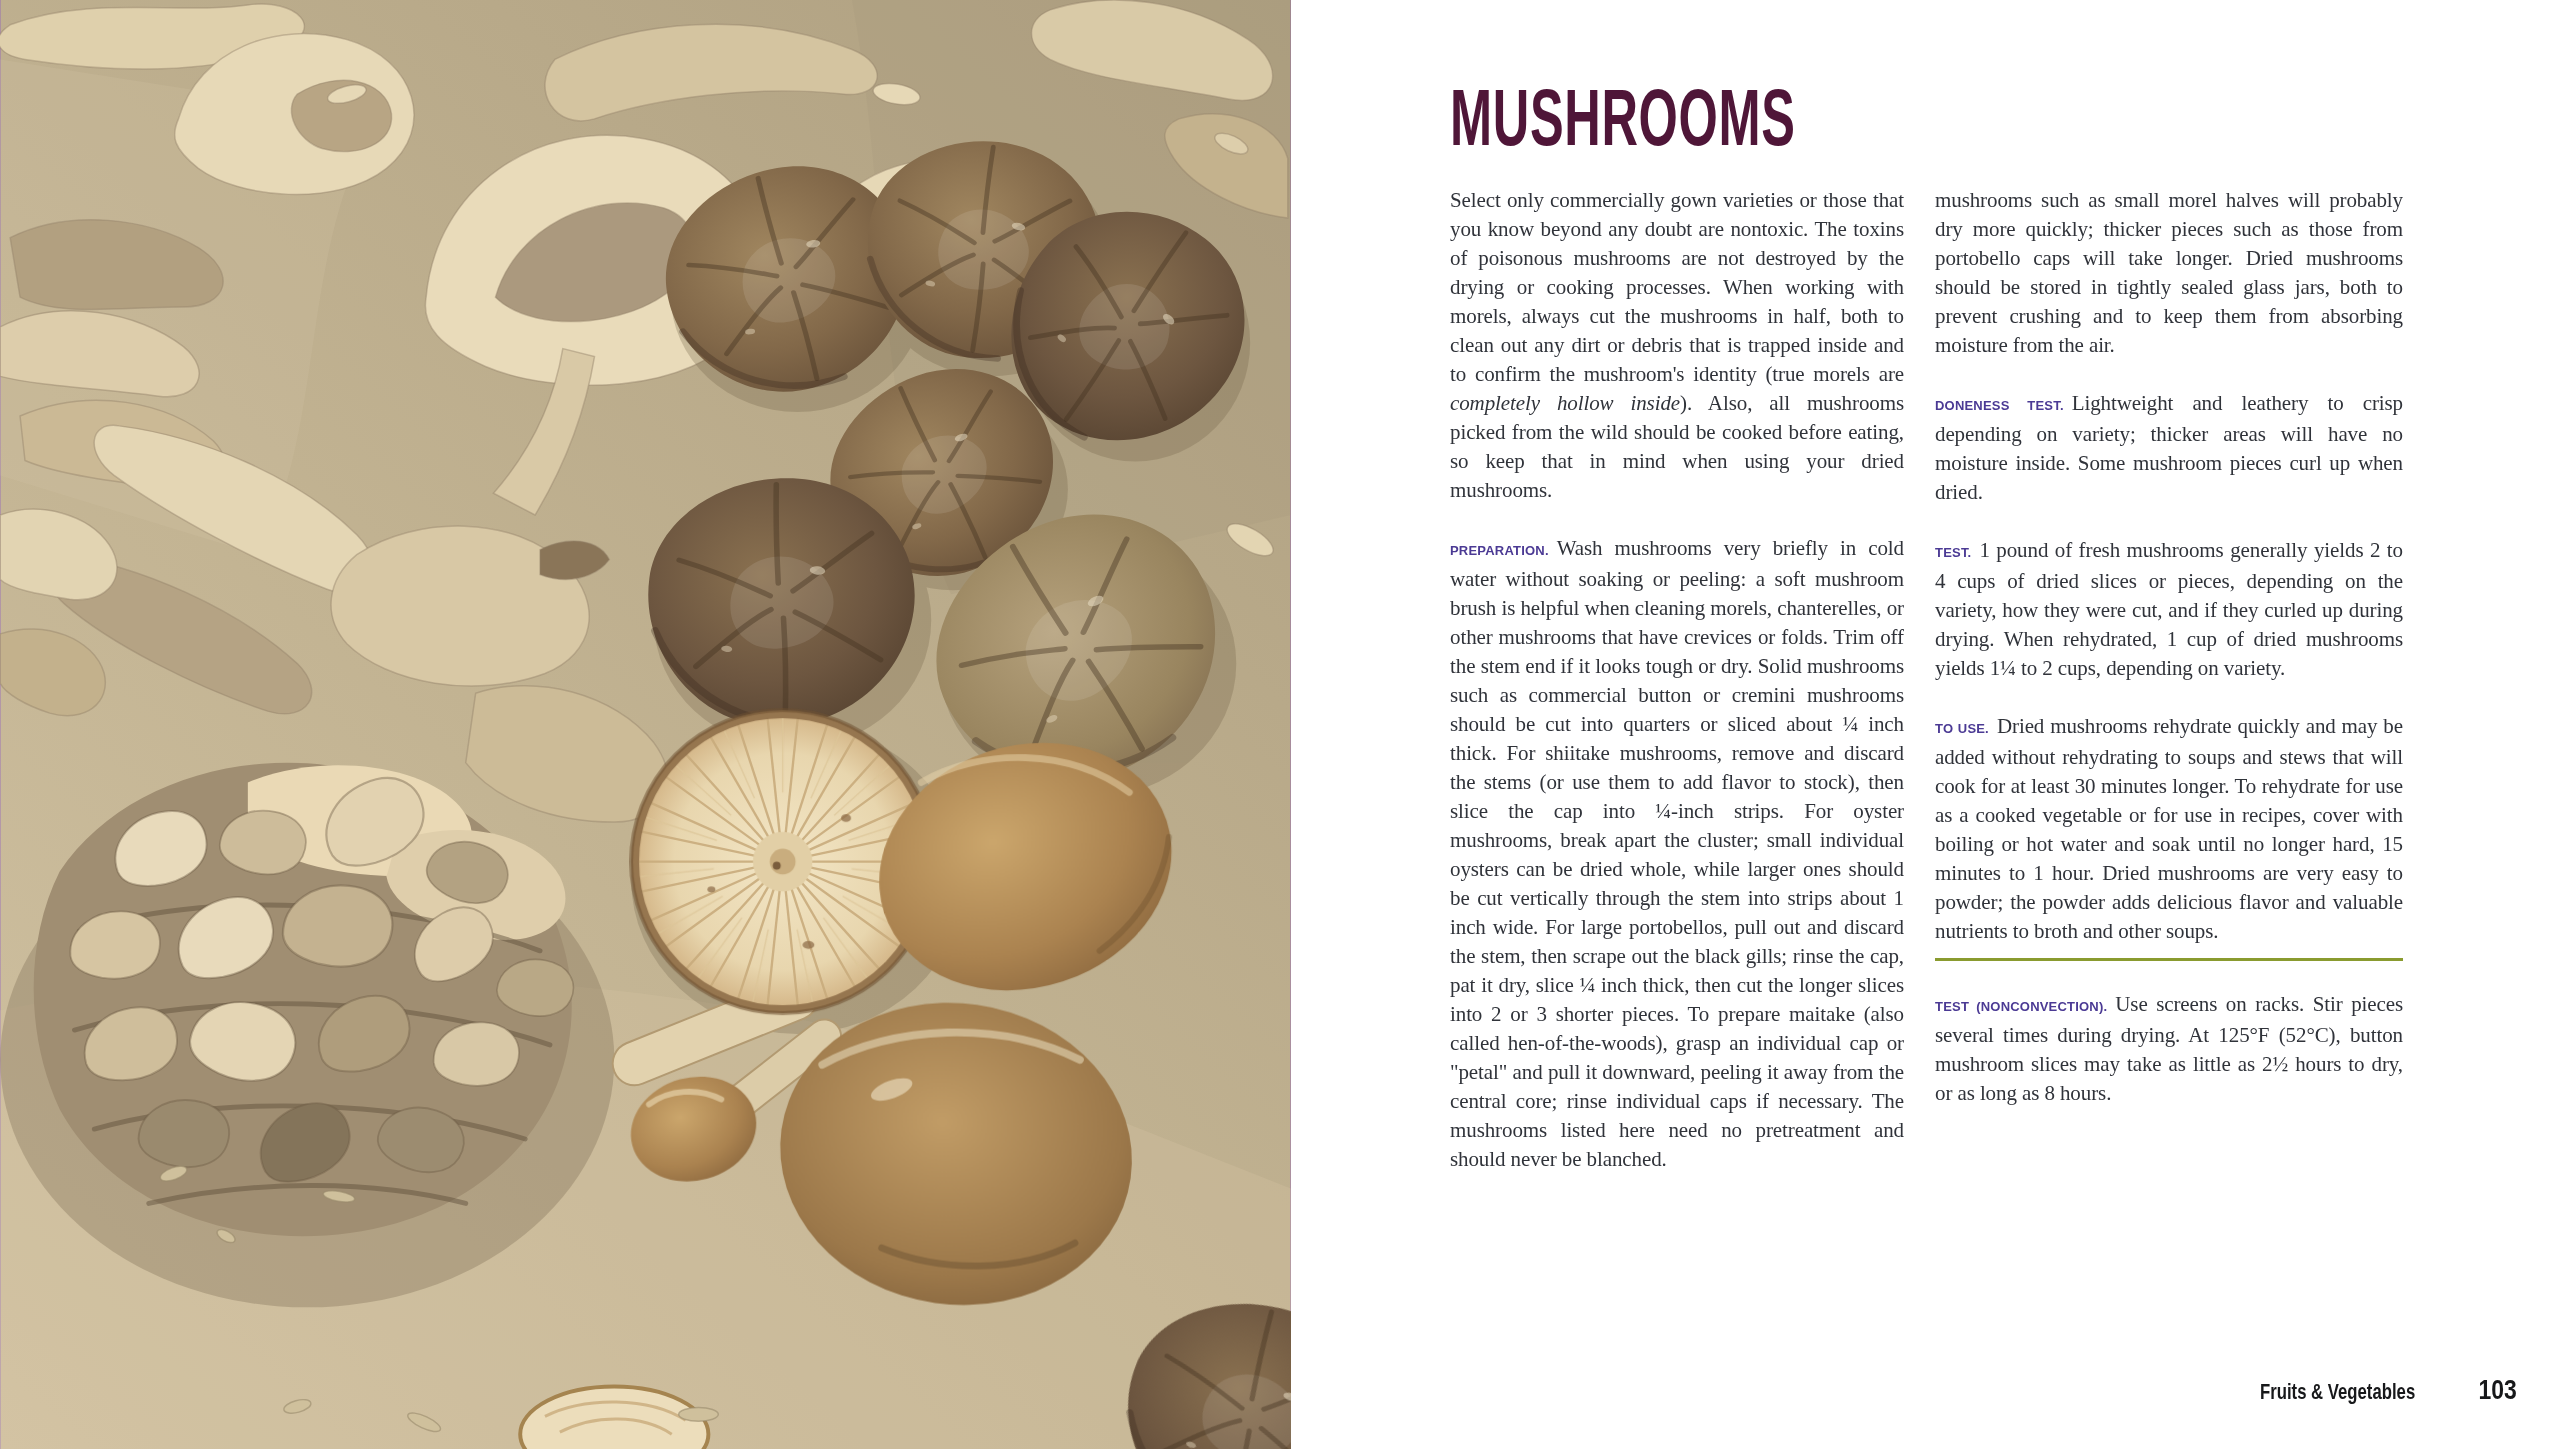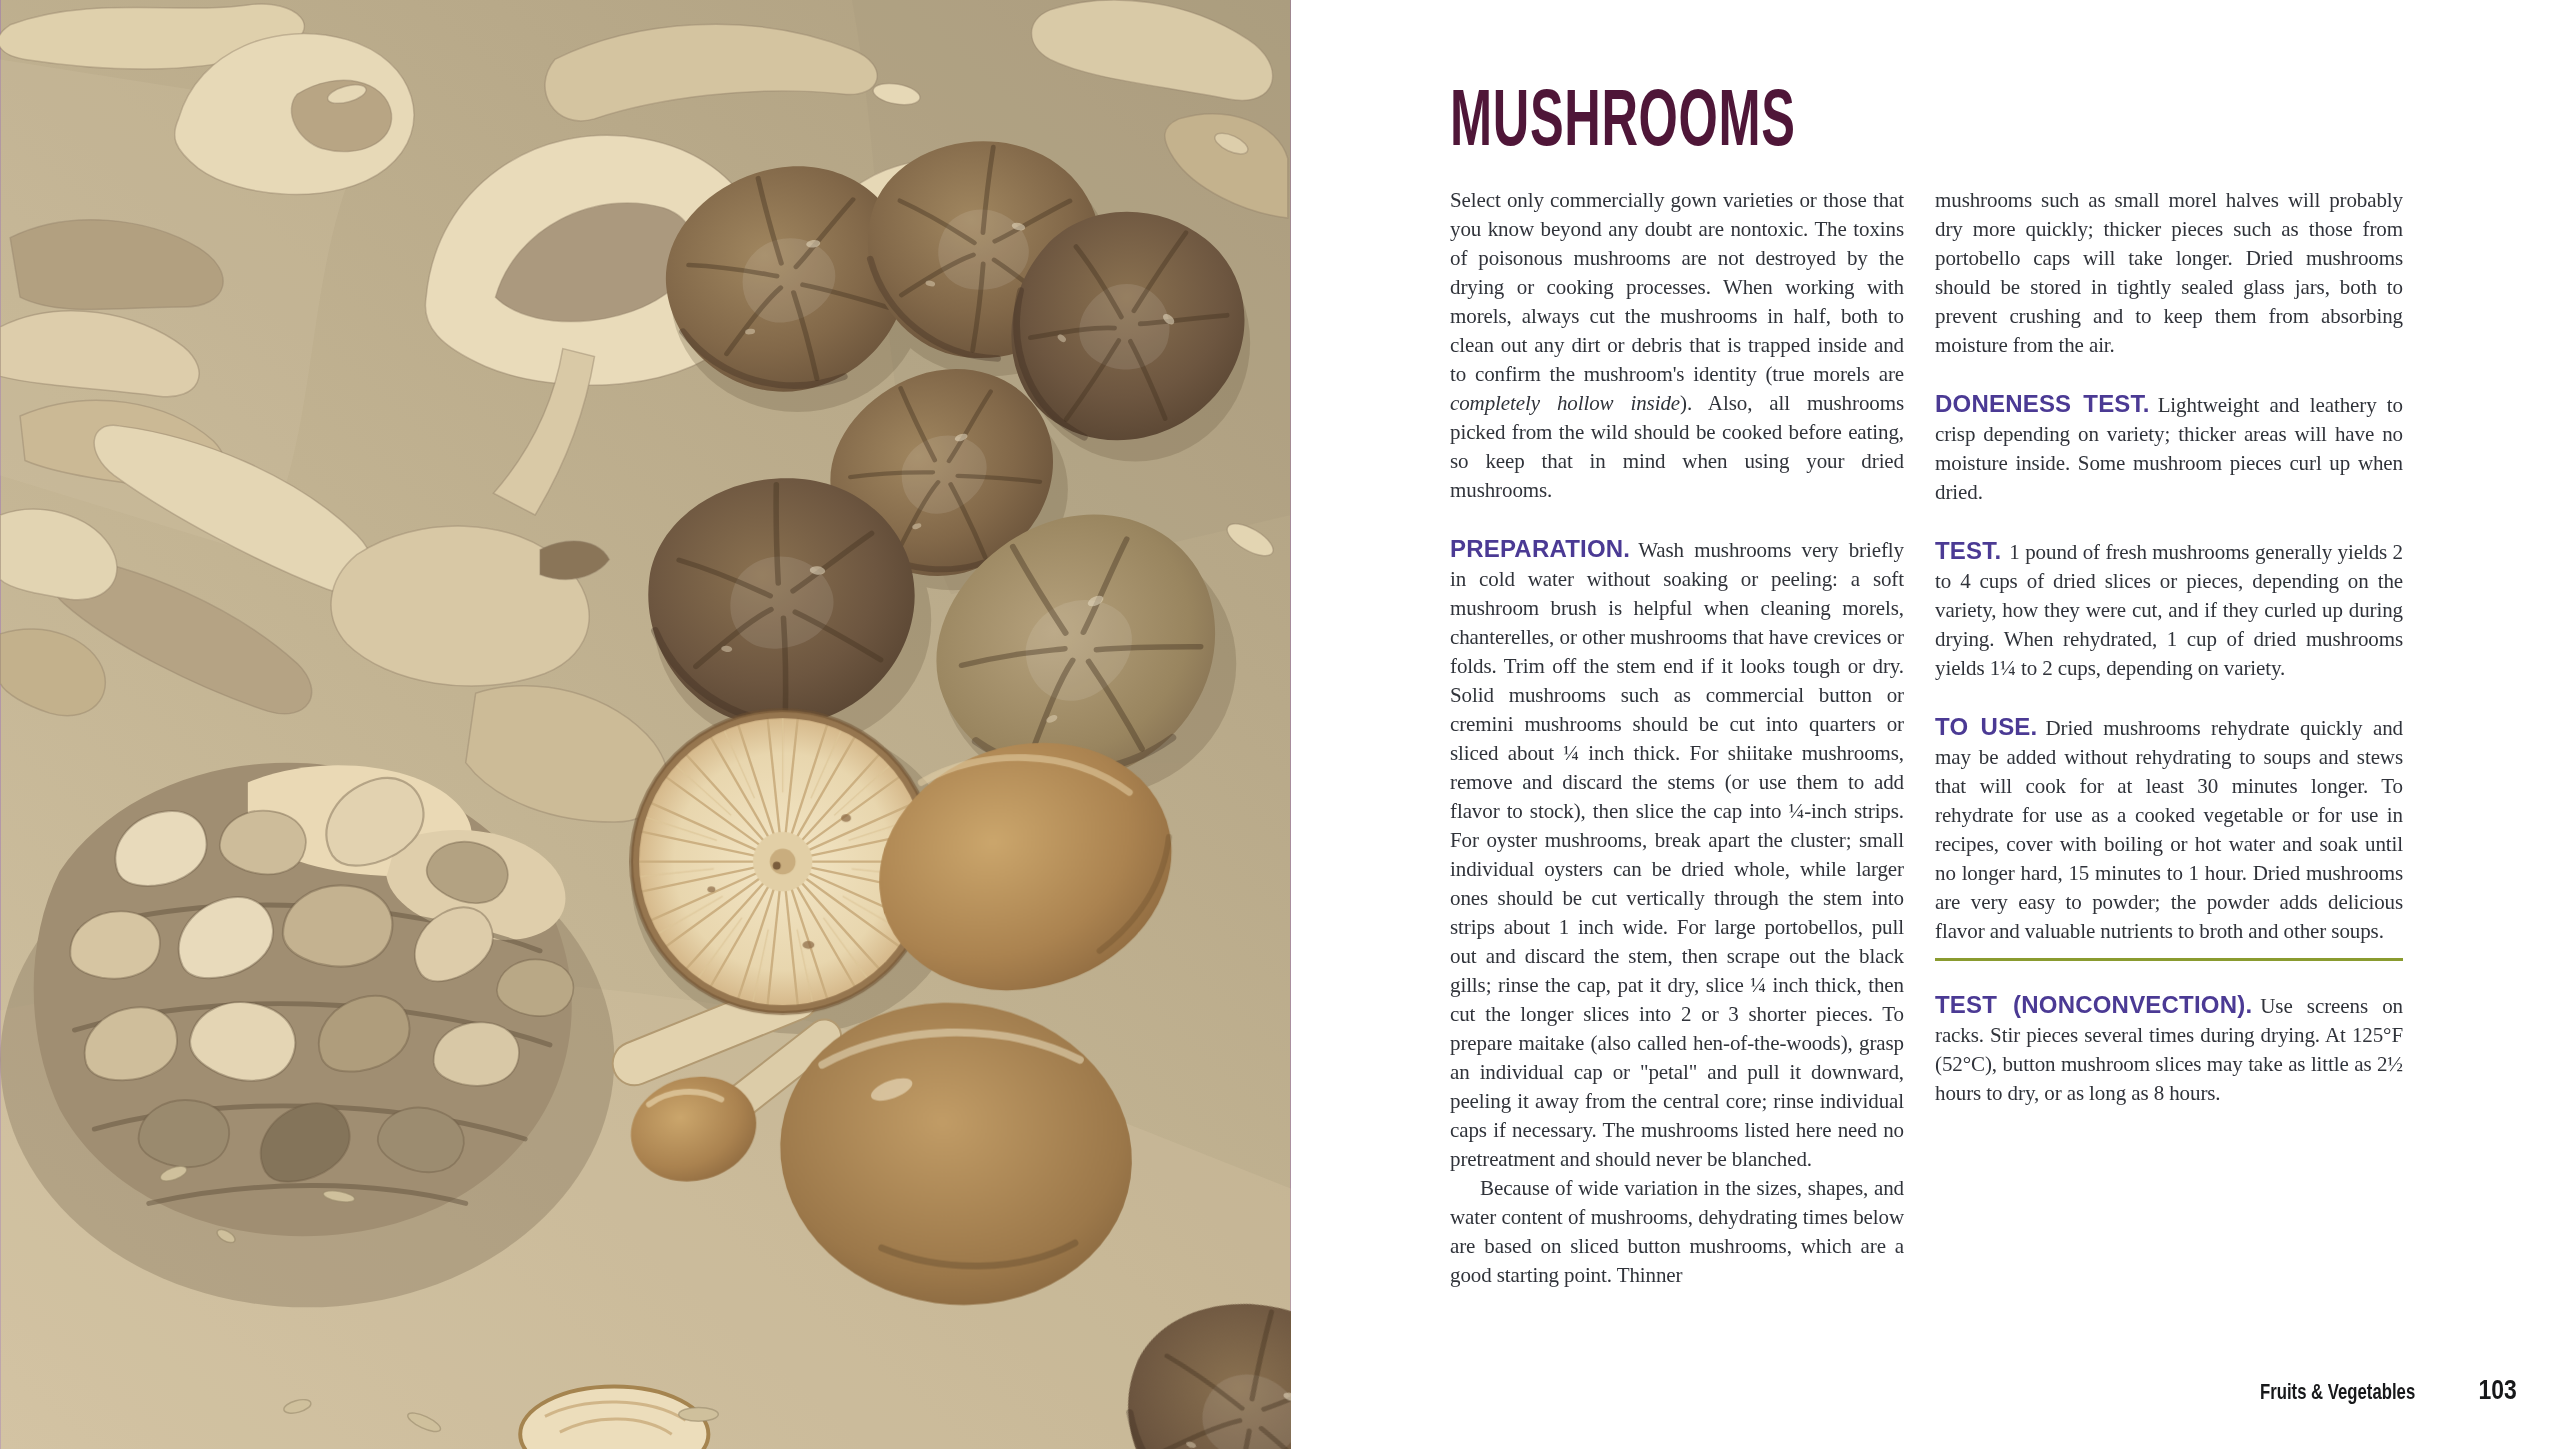--- a/index.html
+++ b/index.html
@@ -19,21 +19,21 @@
     font-size:21px;line-height:29px;color:#30333a;
     text-align:justify;letter-spacing:-0.1px;
   }
   .col-left{left:159px;width:454px;}
   .col-right{left:644px;width:468px;}
   .para{margin:0;}
   .gap{margin-top:29px;}
   .indent{text-indent:30px;}
   .label{
     font-family:"Liberation Sans","DejaVu Sans",sans-serif;font-weight:bold;
-    font-size:24px;color:#4b3a94;letter-spacing:0.2px;margin-right:8px;
+    font-size:13px;color:#4b3a94;letter-spacing:0.2px;margin-right:8px;
   }
   .dm-heading{
     margin:18px 0 0;font-family:"Liberation Sans","DejaVu Sans",sans-serif;
     font-weight:bold;font-size:32px;line-height:34px;color:#0d0d10;letter-spacing:-0.5px;
     text-align:left;
   }
   .dm-rule{height:3px;background:#8a9b2f;margin-top:12px;}
   .dm-first{margin-top:32px;}
   .footer-title{
     position:absolute;top:1379px;right:161px;
@@ -290,21 +290,20 @@
       </g>
     </svg>
   </figure>
 
   <main class="page">
     <h1 class="title">MUSHROOMS</h1>
 
     <div class="col col-left">
       <p class="para"><span>Select only commercially gown varieties or those that you know beyond any doubt are nontoxic. The toxins of poisonous mushrooms are not destroyed by the drying or cooking processes. When working with morels, always cut the mushrooms in half, both to clean out any dirt or debris that is trapped inside and to confirm the mushroom's identity (true morels are </span><em>completely hollow inside</em><span>). Also, all mushrooms picked from the wild should be cooked before eating, so keep that in mind when using your dried mushrooms.</span></p>
       <p class="para gap"><span class="label">PREPARATION.</span><span>Wash mushrooms very briefly in cold water without soaking or peeling: a soft mushroom brush is helpful when cleaning morels, chanterelles, or other mushrooms that have crevices or folds. Trim off the stem end if it looks tough or dry. Solid mushrooms such as commercial button or cremini mushrooms should be cut into quarters or sliced about ¼ inch thick. For shiitake mushrooms, remove and discard the stems (or use them to add flavor to stock), then slice the cap into ¼-inch strips. For oyster mushrooms, break apart the cluster; small individual oysters can be dried whole, while larger ones should be cut vertically through the stem into strips about 1 inch wide. For large portobellos, pull out and discard the stem, then scrape out the black gills; rinse the cap, pat it dry, slice ¼ inch thick, then cut the longer slices into 2 or 3 shorter pieces. To prepare maitake (also called hen-of-the-woods), grasp an individual cap or "petal" and pull it downward, peeling it away from the central core; rinse individual caps if necessary. The mushrooms listed here need no pretreatment and should never be blanched.</span></p>
-      <p class="para indent"><span>Because of wide variation in the sizes, shapes, and water content of mushrooms, dehydrating times below are based on sliced button mushrooms, which are a good starting point. Thinner</span></p>
     </div>
 
     <div class="col col-right">
       <p class="para"><span>mushrooms such as small morel halves will probably dry more quickly; thicker pieces such as those from portobello caps will take longer. Dried mushrooms should be stored in tightly sealed glass jars, both to prevent crushing and to keep them from absorbing moisture from the air.</span></p>
       <p class="para gap"><span class="label">DONENESS TEST.</span><span>Lightweight and leathery to crisp depending on variety; thicker areas will have no moisture inside. Some mushroom pieces curl up when dried.</span></p>
       <p class="para gap"><span class="label">TEST.</span><span>1 pound of fresh mushrooms generally yields 2 to 4 cups of dried slices or pieces, depending on the variety, how they were cut, and if they curled up during drying. When rehydrated, 1 cup of dried mushrooms yields 1¼ to 2 cups, depending on variety.</span></p>
       <p class="para gap"><span class="label">TO USE.</span><span>Dried mushrooms rehydrate quickly and may be added without rehydrating to soups and stews that will cook for at least 30 minutes longer. To rehydrate for use as a cooked vegetable or for use in recipes, cover with boiling or hot water and soak until no longer hard, 15 minutes to 1 hour. Dried mushrooms are very easy to powder; the powder adds delicious flavor and valuable nutrients to broth and other soups.</span></p>
       <div class="dm-rule"></div>
       <p class="para gap"><span class="label">TEST (NONCONVECTION).</span><span>Use screens on racks. Stir pieces several times during drying. At 125°F (52°C), button mushroom slices may take as little as 2½ hours to dry, or as long as 8 hours.</span></p>
     </div>

